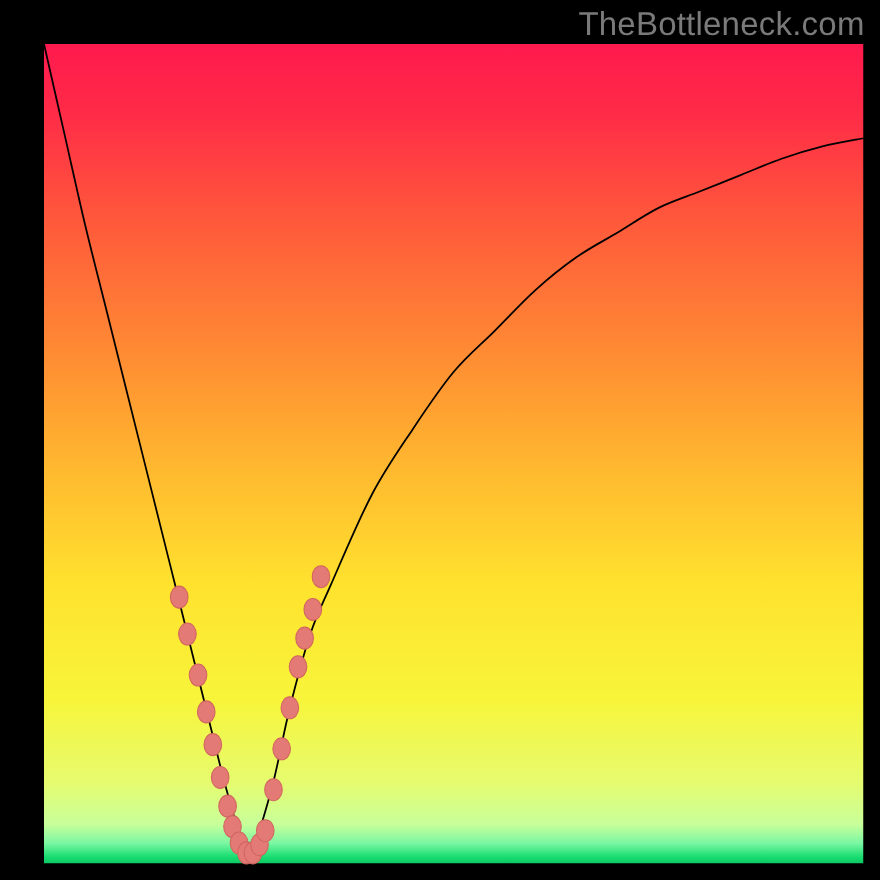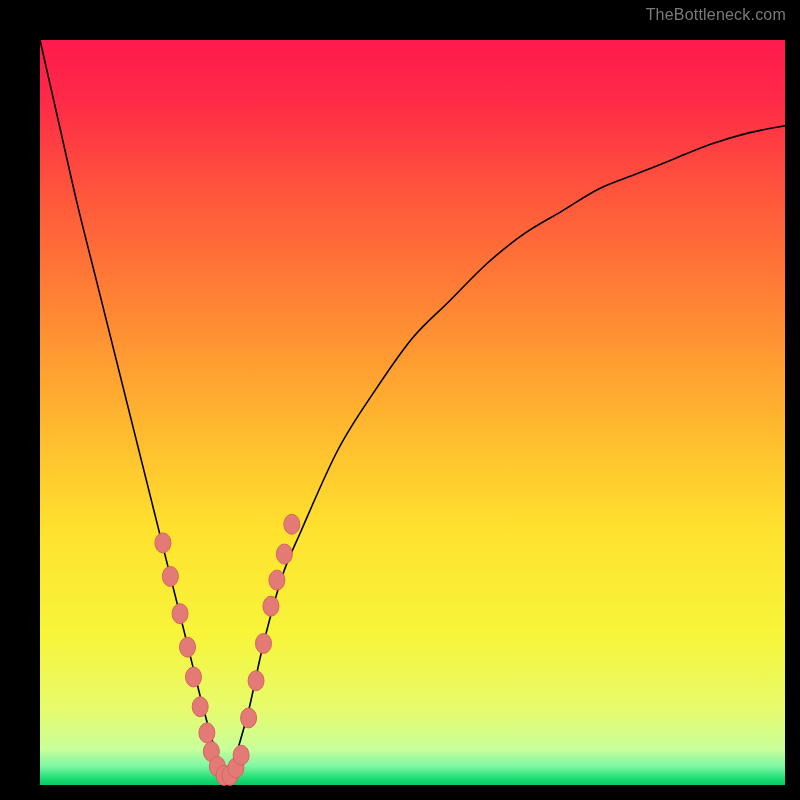--- a/index.html
+++ b/index.html
@@ -32,21 +32,21 @@
     left: 0;
     top: 0;
     width: 100%;
     height: 100%;
   }
   .watermark {
     position: absolute;
     top: 6px;
     right: 14px;
     color: #7a7a7a;
-    font-size: 16px;
+    font-size: 30px;
     font-weight: 500;
     letter-spacing: 0.2px;
     user-select: none;
   }
   svg.overlay {
     position: absolute;
     left: 0;
     top: 0;
     width: 100%;
     height: 100%;

